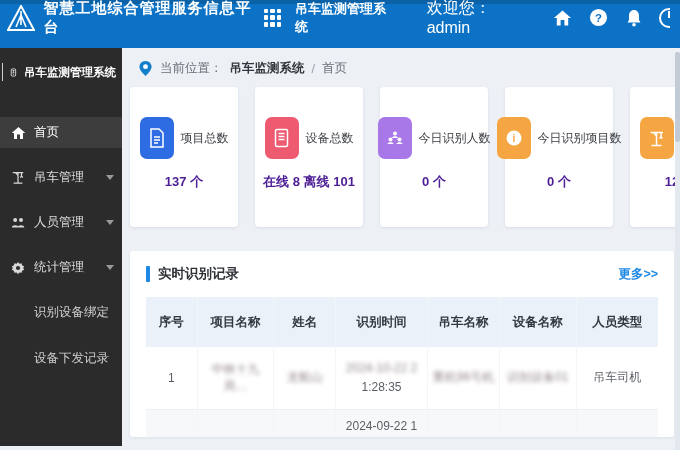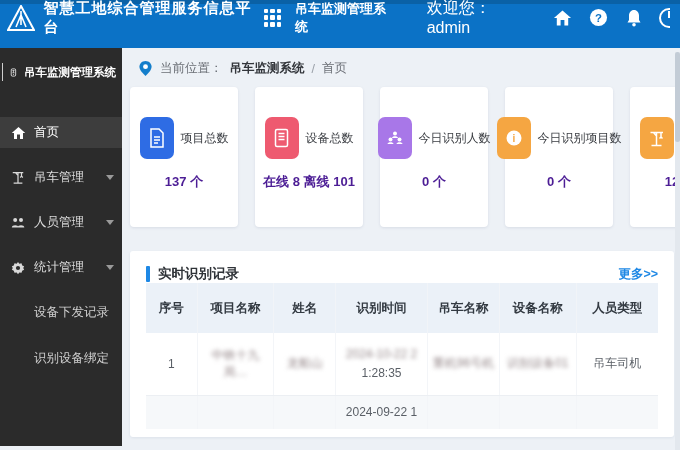--- a/index.html
+++ b/index.html
@@ -46,21 +46,21 @@
   
   .cards { display:flex; gap:17px; }
   .card { width:108px; height:140px; background:#fff; border-radius:4px; box-shadow:0 1px 3px rgba(30,50,90,.10); flex-shrink:0; padding-top:30px; text-align:center; }
   .card-top { display:flex; align-items:center; justify-content:center; gap:7px; }
   .card-icon { width:34px; height:42px; border-radius:7px; display:flex; align-items:center; justify-content:center; flex-shrink:0; }
   .card-label { font-size:12px; color:#3a3d42; white-space:nowrap; }
   .card-value { margin-top:14px; font-size:13px; font-weight:bold; color:#4c1d95; white-space:nowrap; }
 
   
   .panel { background:#fff; border-radius:3px; margin-top:24px; height:186px; overflow:hidden; padding:14px 16px 0 16px; box-shadow:0 1px 3px rgba(30,50,90,.08); }
-  .panel-header { display:flex; align-items:center; justify-content:space-between; }
+  .panel-header { display:flex; align-items:center; justify-content:space-between; margin-bottom:14px; }
   .panel-title-wrap { display:flex; align-items:center; gap:8px; }
   .accent-bar { width:4px; height:16px; background:#1e88e5; border-radius:1px; }
   .panel-title { font-size:13.5px; font-weight:bold; color:#2f3338; }
   .more-link { font-size:12.5px; font-weight:bold; color:#1e88e5; cursor:pointer; }
   table { width:100%; border-collapse:collapse; table-layout:fixed; }
   th { background:#ebf1f8; font-size:12.5px; font-weight:bold; color:#333a42; height:50px; border-right:1px solid #f1f4f8; }
   th:last-child { border-right:none; }
   td { font-size:12px; color:#5a5f66; text-align:center; border-right:1px solid #f3f5f8; border-bottom:1px solid #eceff3; padding:6px 4px; }
   td:last-child { border-right:none; }
   tr.row1 td { height:62px; }
@@ -178,24 +178,24 @@
             <path d="M8 1 L9.5 3 L12 2.5 L12.8 5 L15 6 L14 8 L15 10 L12.8 11 L12 13.5 L9.5 13 L8 15 L6.5 13 L4 13.5 L3.2 11 L1 10 L2 8 L1 6 L3.2 5 L4 2.5 L6.5 3 Z" fill="#d9d9d9"></path>
             <circle cx="8" cy="8" r="2.4" fill="#2b2b2b"></circle>
           </svg>
       </span>
       <span class="mi-label">统计管理</span>
       <span class="caret down"></span>
     </div>
 
 
     <div class="submenu-item">
+      <span>识别设备绑定</span>
+    </div>
+    <div class="submenu-item">
       <span>设备下发记录</span>
-    </div>
-    <div class="submenu-item">
-      <span>识别设备绑定</span>
     </div>
   </div>
 
   <div class="content">
 
     <div class="breadcrumb">
       <svg width="15" height="17" viewBox="0 0 16 18">
           <path d="M8 1 C4 1 1.5 4 1.5 7.2 C1.5 11.5 8 17 8 17 C8 17 14.5 11.5 14.5 7.2 C14.5 4 12 1 8 1 Z" fill="#147ecb"></path>
           <circle cx="8" cy="7" r="2.6" fill="#fff"></circle>
         </svg>

